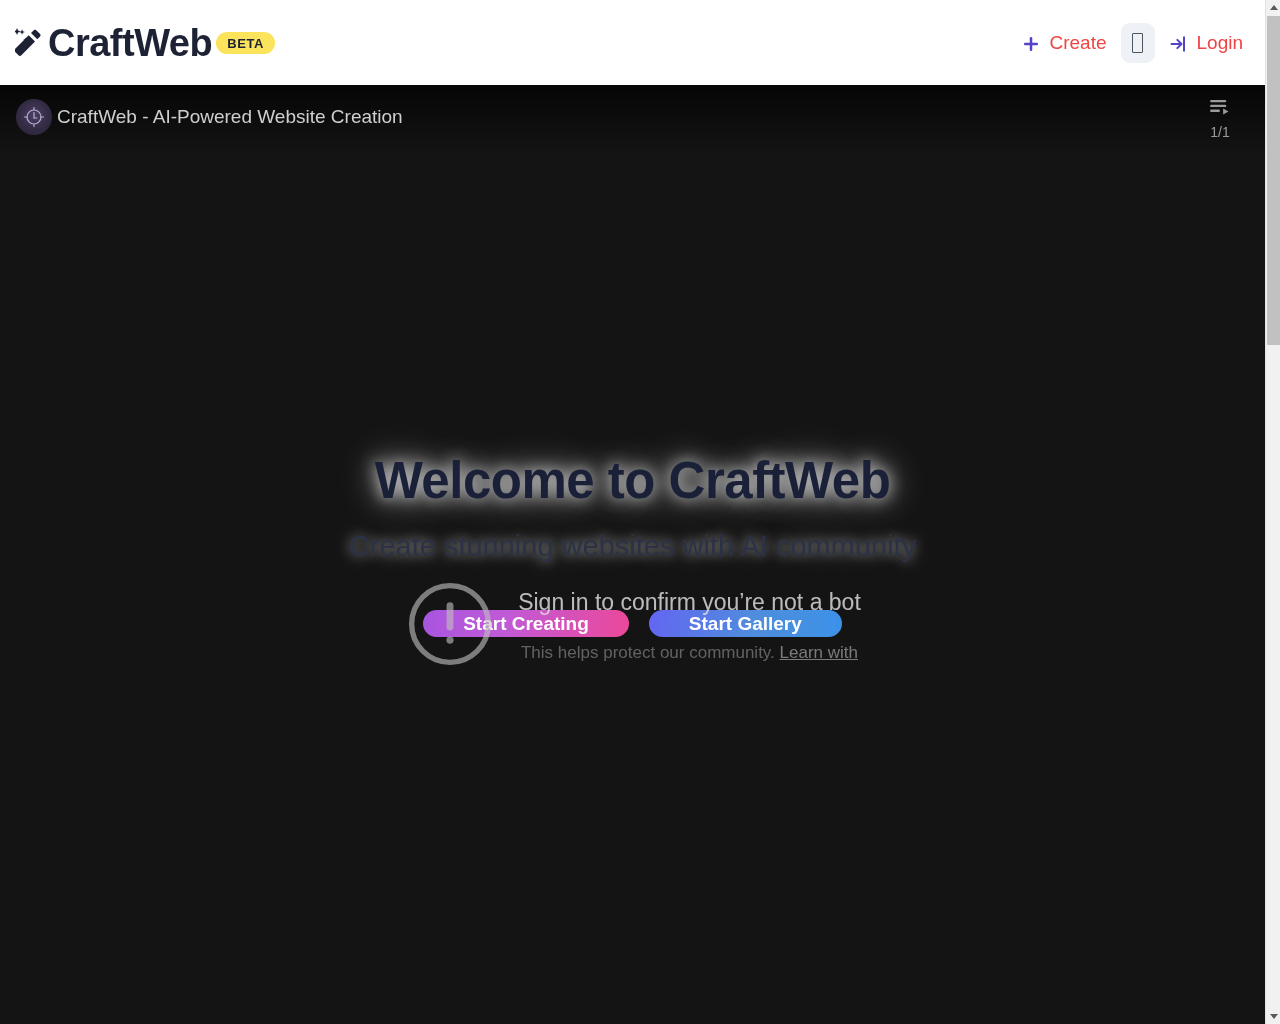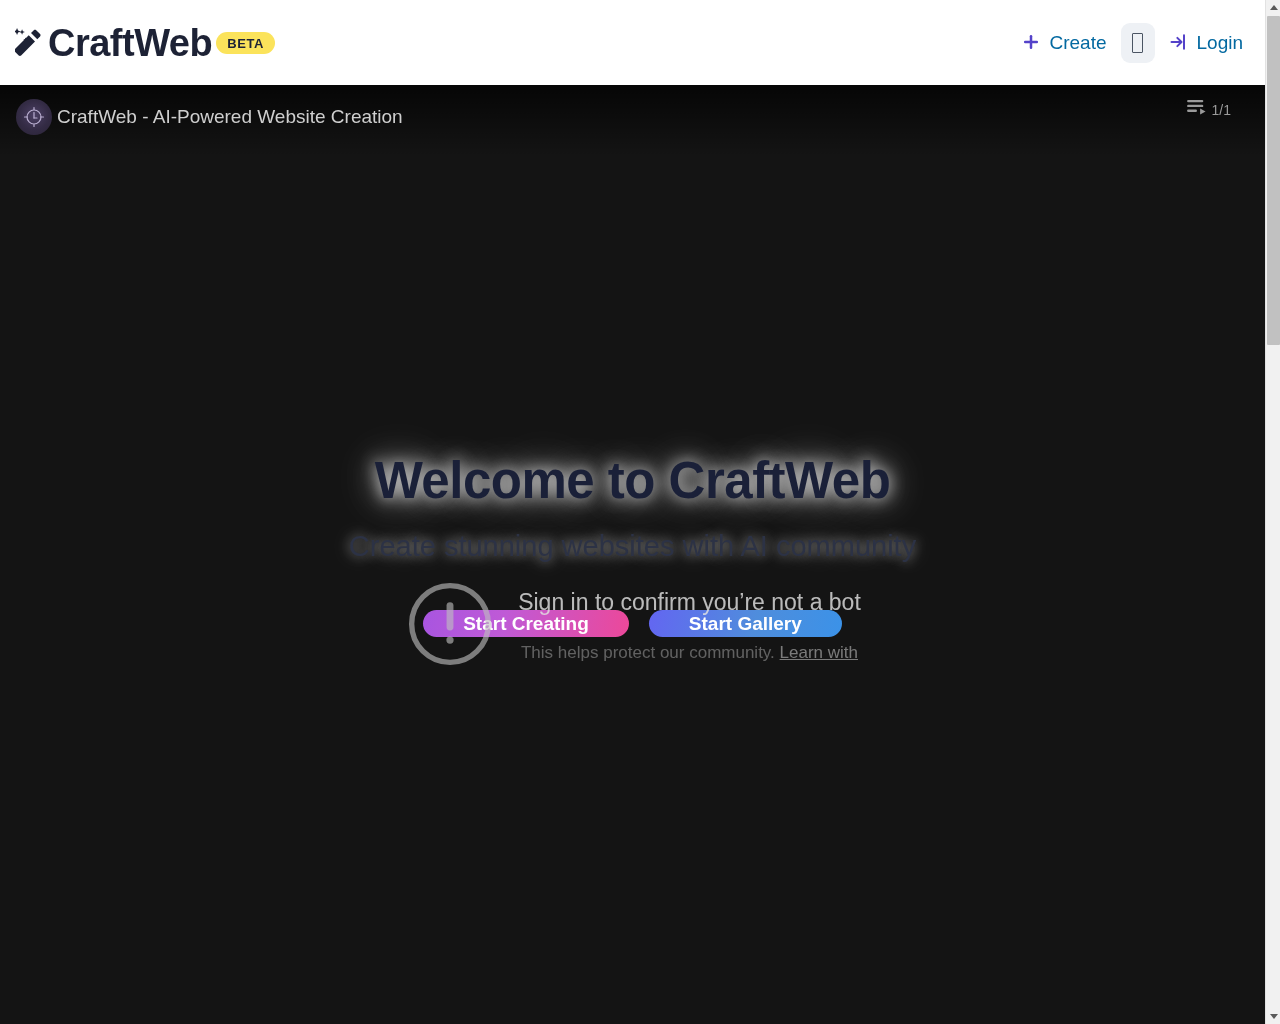--- a/index.html
+++ b/index.html
@@ -63,23 +63,23 @@
     margin-left: 4px;
   }
 
   .header-actions {
     display: flex;
     align-items: center;
     gap: 14px;
   }
   .hdr-link {
     display: flex;
-    align-items: flex-start;
+    align-items: flex-end;
     gap: 8px;
-    color: #0369a1;
+    color: #ef4444;
     font-size: 19px;
     text-decoration: none;
     cursor: pointer;
     background: none;
     border: none;
     font-family: inherit;
   }
   .hdr-link .ico {
     display: inline-flex;
     align-items: center;
@@ -146,21 +146,21 @@
     flex: none;
   }
   .player-title {
     color: #cfcfcf;
     font-size: 19px;
     line-height: 1.2;
   }
 
   .playlist-box {
     display: flex;
-    flex-direction: row;
+    flex-direction: column;
     align-items: center;
     gap: 4px;
     cursor: pointer;
   }
   .playlist-icon { color: #9a9a9a; display: block; }
   .playlist-count {
     color: #9a9a9a;
     font-size: 14px;
     line-height: 1;
   }

